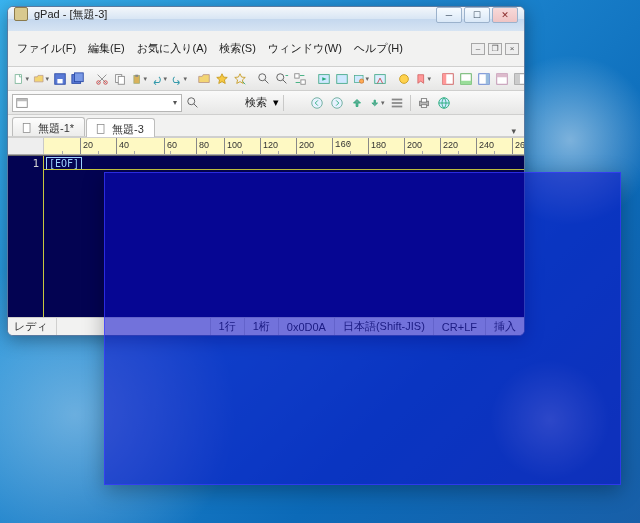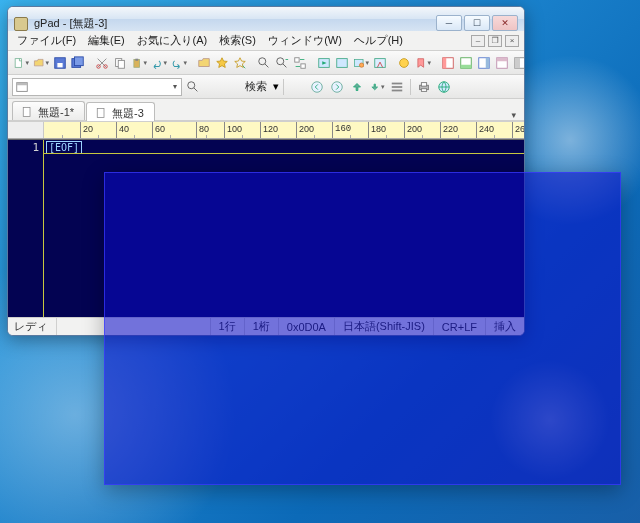--- a/index.html
+++ b/index.html
@@ -23,31 +23,31 @@
   background: #fff;
   border: 1px solid #5a7aa0;
   border-radius: 6px;
   box-shadow: 0 4px 18px rgba(0,0,0,0.35);
   display: flex; flex-direction: column;
   overflow: hidden;
 }
 .titlebar {
   height: 24px;
   background: linear-gradient(#f3f7fb, #d9e6f4 48%, #c5d8ee 52%, #d6e4f3);
-  display: flex; align-items: flex-end; gap: 6px;
+  display: flex; align-items: flex-start; gap: 6px;
   padding: 0 6px;
 }
 .titlebar .app-icon { width:14px; height:14px; background:#d8c98f; border:1px solid #8a7a4c; border-radius:2px; }
 .titlebar .title-text { flex:1; color:#222; font-size:11px; }
 .winbtns { display:flex; gap:2px; }
 .winbtn { width:26px; height:16px; border:1px solid #9bb2cc; border-radius:2px; background:linear-gradient(#f6fbff,#dae8f7); display:flex;align-items:center;justify-content:center; color:#3a4a5c; font-size:9px; line-height:1;}
 .winbtn.close { background:linear-gradient(#f7d9d9,#efc4c4); color:#8a2b2b; }
 
 .menubar {
-  height:20px; padding:0 3px;
+  height:36px; padding:0 3px;
   display:flex; align-items:center; gap:0;
   background:#f2f2f1; border-bottom:1px solid #d0d0cf;
 }
 .menubar .menu-item { padding:2px 6px; color:#222; cursor:default; }
 .menubar .mdi { margin-left:auto; display:flex; gap:3px; padding-right:2px; }
 .menubar .mdi .mdi-btn { width:14px; height:12px; border:1px solid #a7a7a7; background:#eee; display:flex;align-items:center;justify-content:center; font-size:8px; color:#555;}
 
 .toolbar, .toolbar2 {
   display:flex; align-items:center; gap:2px;
   padding:2px 4px;
@@ -410,21 +410,21 @@
     <div class="margin"></div>
     <div class="scale" id="ruler-scale">
         <div class="tick" style="left: 36px;">
           <span class="lbl">20</span>
         </div>
         <div class="tick minor" style="left: 18px;"></div>
         <div class="tick" style="left: 72px;">
           <span class="lbl">40</span>
         </div>
         <div class="tick minor" style="left: 54px;"></div>
-        <div class="tick" style="left: 108px;">
+        <div class="tick" style="left: 120px;">
           <span class="lbl">60</span>
         </div>
         <div class="tick minor" style="left: 90px;"></div>
         <div class="tick" style="left: 152px; text-align: center;">
           <span class="lbl">80</span>
         </div>
         <div class="tick minor" style="left: 126px;"></div>
         <div class="tick" style="left: 180px;">
           <span class="lbl">100</span>
         </div>

